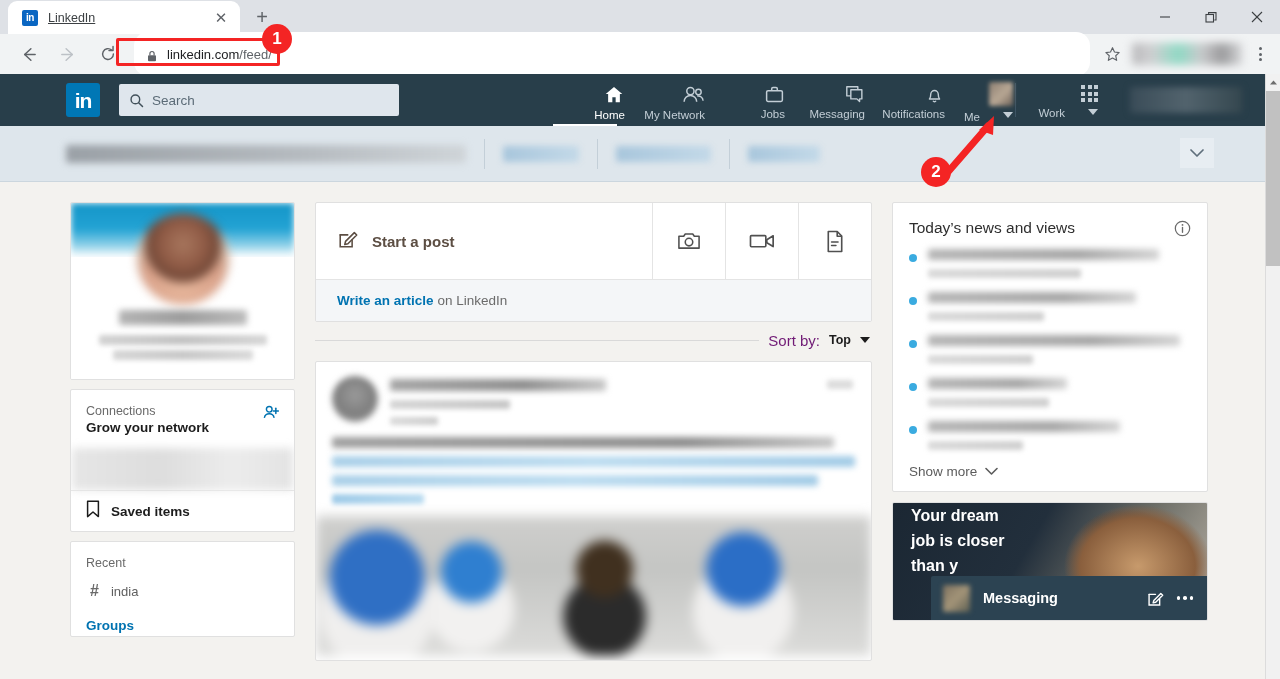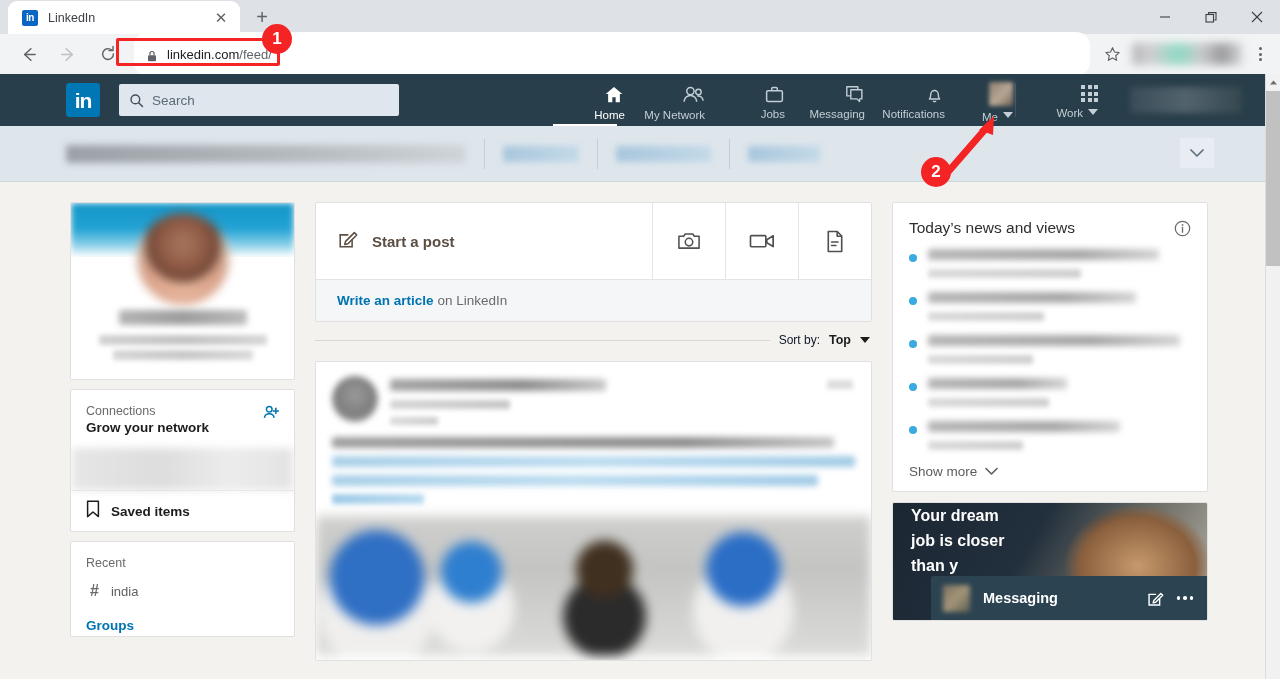--- a/index.html
+++ b/index.html
@@ -26,21 +26,21 @@
   }
   .tab-favicon {
     width: 16px; height: 16px; background: #0a66c2;
     border-radius: 2px; flex: 0 0 16px;
     display: flex; align-items: center; justify-content: center;
     color: #fff; font-size: 10px; font-weight: bold; line-height: 1;
     letter-spacing: -0.5px;
   }
   .tab-title {
     flex: 1; font-size: 12.5px; color: #3c4043;
-    margin-left: 10px; white-space: nowrap; overflow: hidden;
+    margin-left: 10px; white-space: nowrap; overflow: hidden; text-decoration: underline;
   }
   .tab-close {
     width: 18px; height: 18px; display: flex;
     align-items: center; justify-content: center;
     color: #5f6368; font-size: 15px; line-height: 1;
   }
   .newtab {
     width: 28px; height: 28px; margin-left: 8px; margin-bottom: 3px;
     display: flex; align-items: center; justify-content: center;
     color: #5f6368; font-size: 20px; line-height: 1; font-weight: 300;
@@ -149,21 +149,21 @@
   .gnav-item.active::after {
     content: ""; position: absolute; bottom: 0; left: 8px; right: 8px;
     height: 2px; background: #ffffff;
   }
   .gnav-item.me { width: 68px; }
   .me-avatar {
     width: 24px; height: 24px; border-radius: 2px;
     background: linear-gradient(135deg,#8d7f72,#b8a794 55%,#6e6258);
     filter: blur(2.2px);
   }
-  .me-row { display: flex; align-items: center; gap: 5px; margin-top: 2px; }
+  .me-row { display: flex; align-items: center; gap: 23px; margin-top: 2px; }
   .caret { width: 0; height: 0; border-left: 5px solid transparent;
            border-right: 5px solid transparent; border-top: 6px solid currentColor; }
   .gnav-divider { width: 1px; height: 34px; background: #3d5464; align-self: center; margin: 0 2px; }
   .grid-icon { display: grid; grid-template-columns: repeat(3,4px);
                grid-template-rows: repeat(3,4px); gap: 2.5px; }
   .grid-icon i { width: 4px; height: 4px; background: currentColor; display:block; }
   .nav-right-blur {
     position: absolute; right: 38px; top: 13px;
     width: 112px; height: 26px; border-radius: 2px;
     background: linear-gradient(90deg,#3a4c58,#52636d 50%,#35474f);
@@ -284,21 +284,21 @@
     height: 42px; display: flex; align-items: center; padding: 0 21px;
     font-size: 13.5px; color: #6b6b6b;
   }
   .article-row a { color: #0073b1; font-weight: bold; text-decoration: none; margin-right: 4px; }
 
   .sortbar {
     display: flex; align-items: center; justify-content: flex-end;
     gap: 9px; height: 30px; margin-top: 3px; padding-right: 2px;
   }
   .sort-line { flex: 1; height: 1px; background: #d9d9d9; }
-  .sort-label { font-size: 12px; color: #0f172a; }
+  .sort-label { font-size: 15px; color: #701a75; }
   .sort-value { font-size: 12.5px; color: #1c1c1c; font-weight: bold; }
 
   
   .post { margin-top: 6px; height: 300px; position: relative; }
   .post-head { display: flex; padding: 14px 16px 0; gap: 12px; }
   .post-avatar {
     width: 46px; height: 46px; border-radius: 50%;
     background: radial-gradient(circle at 50% 42%, #9a9a9a, #7e7e7e 55%, #b0b0b0);
     filter: blur(3px); flex: 0 0 46px;
   }

